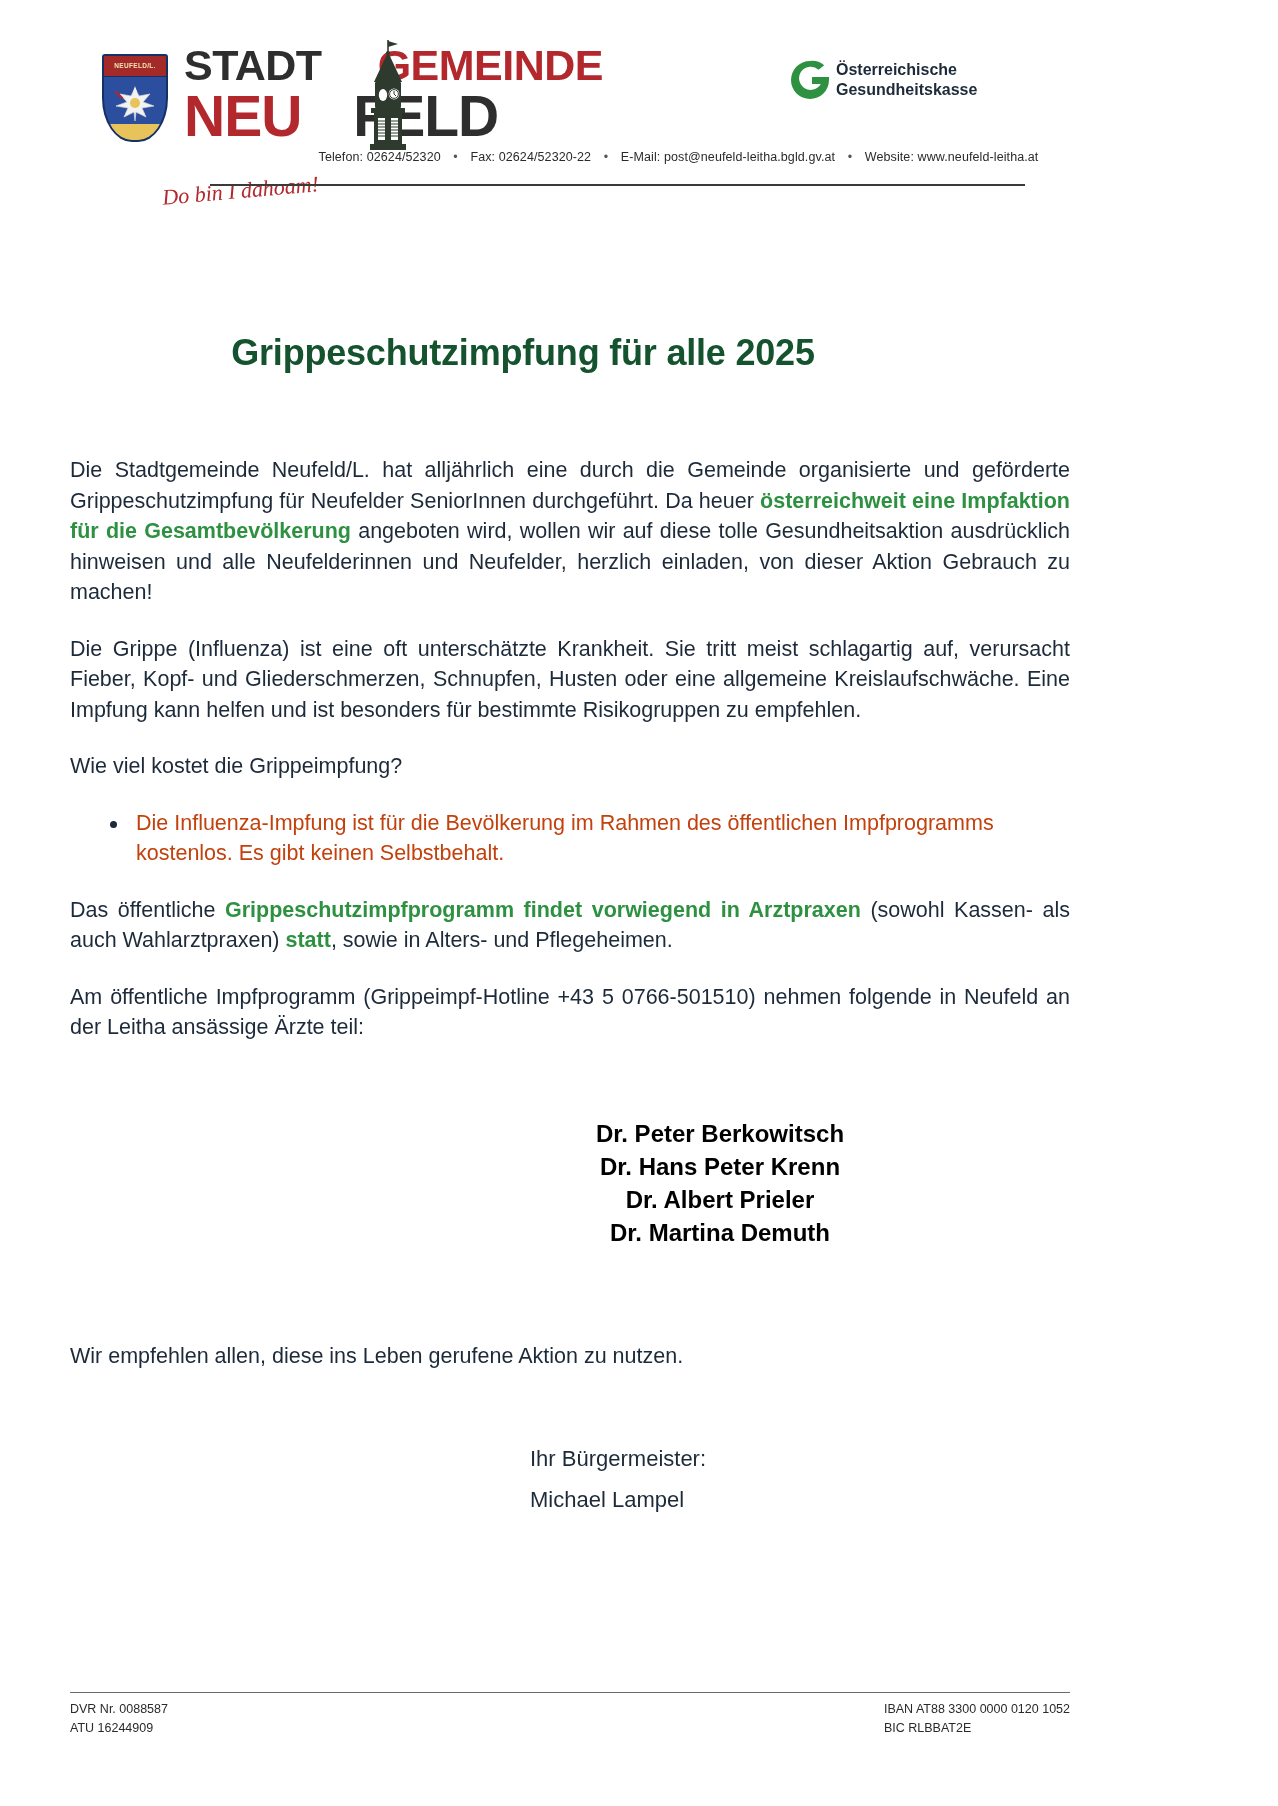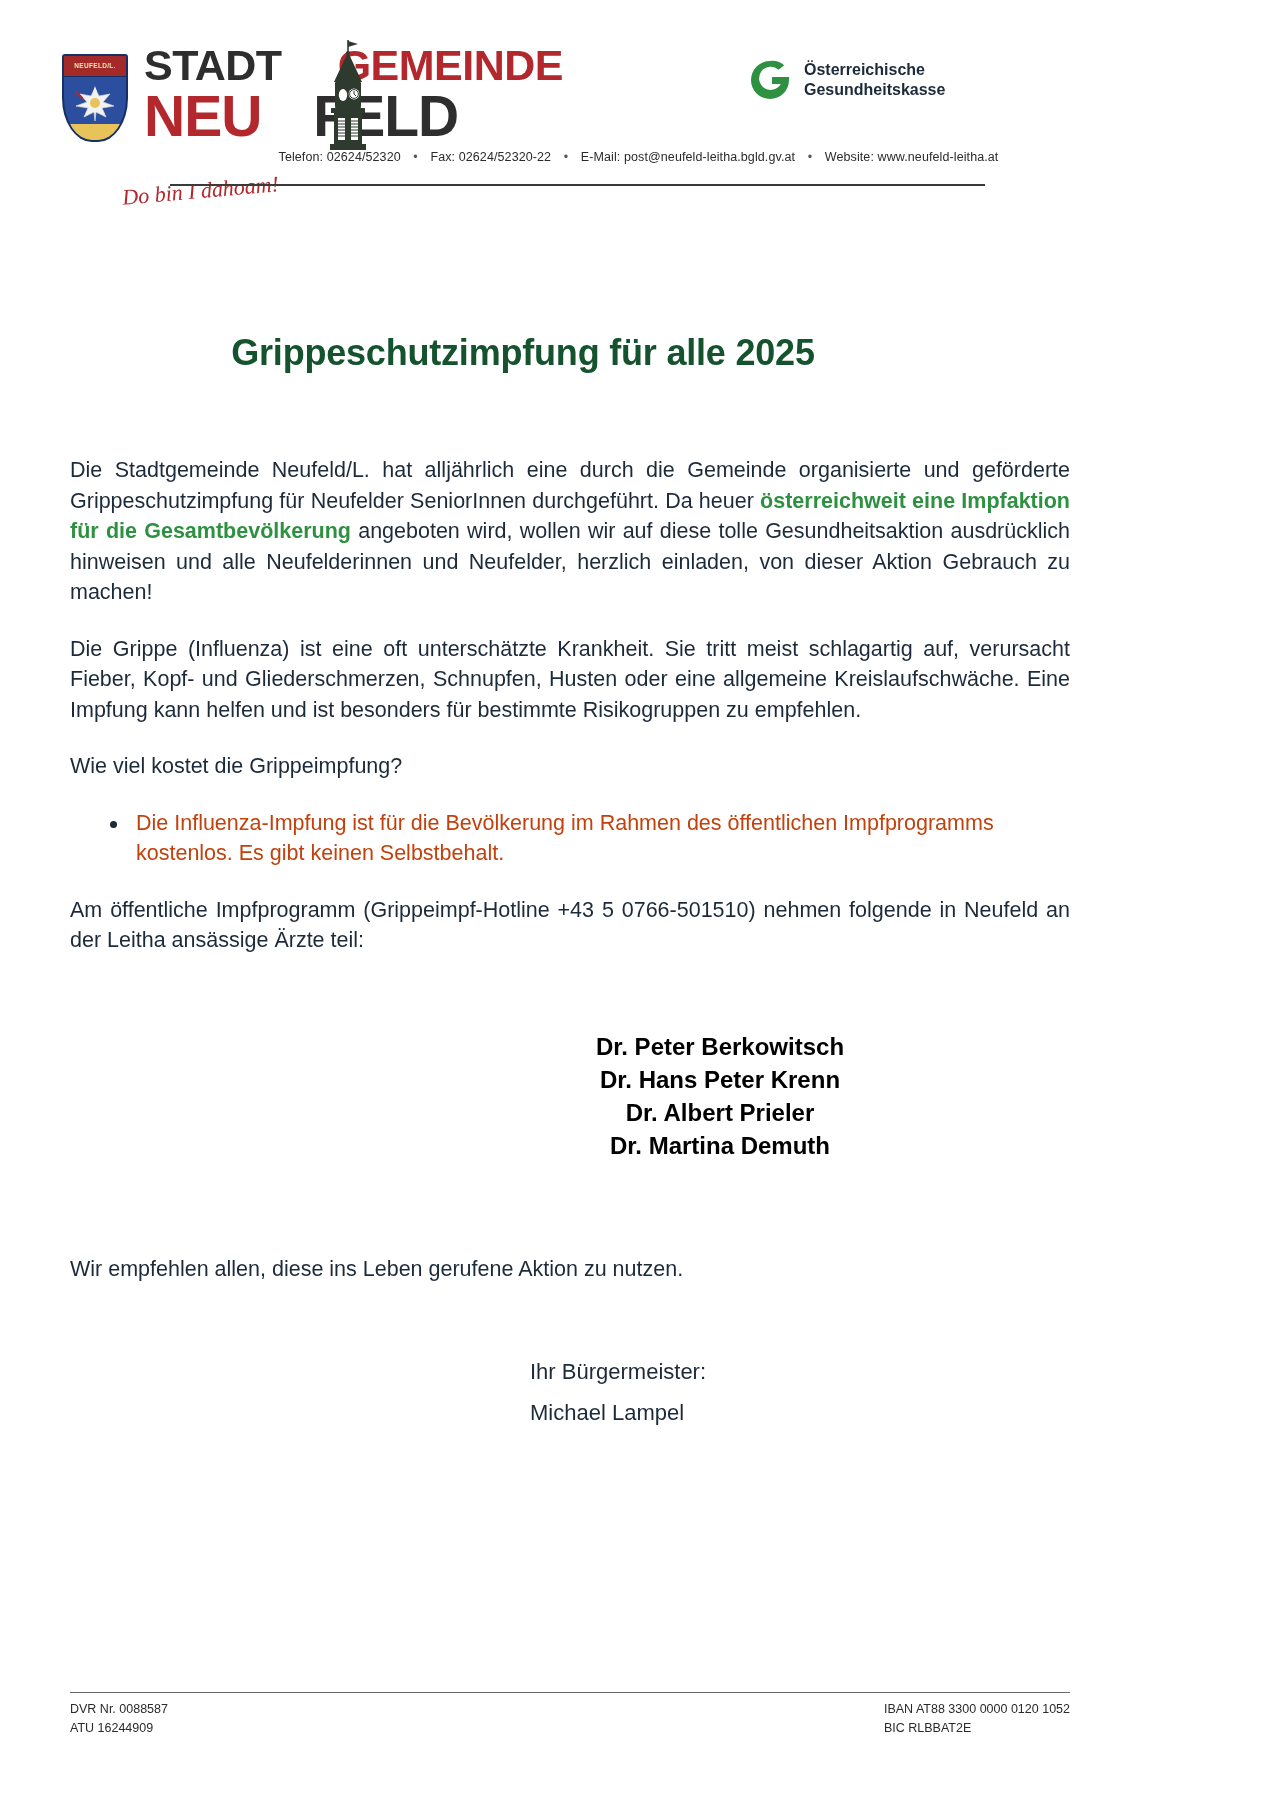--- a/index.html
+++ b/index.html
@@ -17,20 +17,21 @@
     height: 1806px;
     background: #ffffff;
     overflow: hidden;
     box-sizing: border-box;
   }
 
   
   .header {
     position: relative;
     height: 200px;
+    margin-left: 40px;
   }
   .logo-block {
     position: absolute;
     left: 62px;
     top: 38px;
     width: 420px;
     height: 120px;
   }
   
   .crest {
@@ -133,21 +134,21 @@
     white-space: nowrap;
   }
 
   
   .oegk {
     position: absolute;
     left: 748px;
     top: 58px;
     display: flex;
     align-items: center;
-    gap: 12px;
+    gap: 4px;
   }
   .oegk-mark { width: 44px; height: 44px; }
   .oegk-text {
     font-size: 16px;
     font-weight: bold;
     line-height: 1.22;
     color: #1d2a3a;
     white-space: nowrap;
   }
 
@@ -372,20 +373,21 @@
     <p class="para"><span>Die Stadtgemeinde Neufeld/L. hat alljährlich eine durch die Gemeinde organisierte und geförderte Grippeschutzimpfung für Neufelder SeniorInnen durchgeführt. Da heuer </span><span class="green">österreichweit eine Impfaktion für die Gesamtbevölkerung</span><span> angeboten wird, wollen wir auf diese tolle Gesundheitsaktion ausdrücklich hinweisen und alle Neufelderinnen und Neufelder, herzlich einladen, von dieser Aktion Gebrauch zu machen!</span></p>
 
     <p class="para">Die Grippe (Influenza) ist eine oft unterschätzte Krankheit. Sie tritt meist schlagartig auf, verursacht Fieber, Kopf- und Gliederschmerzen, Schnupfen, Husten oder eine allgemeine Kreislaufschwäche. Eine Impfung kann helfen und ist besonders für bestimmte Risikogruppen zu empfehlen.</p>
 
     <p class="para">Wie viel kostet die Grippeimpfung?</p>
 
     <ul class="bullets">
       <li>Die Influenza-Impfung ist für die Bevölkerung im Rahmen des öffentlichen Impfprogramms kostenlos. Es gibt keinen Selbstbehalt.</li>
     </ul>
 
+    <p class="para"><span>Das öffentliche </span><span class="green">Grippeschutzimpfprogramm findet vorwiegend in Arztpraxen</span><span> (sowohl Kassen- als auch Wahlarztpraxen) </span><span class="green">statt</span><span>, sowie in Alters- und Pflegeheimen.</span></p>
 
     <p class="para">Am öffentliche Impfprogramm (Grippeimpf-Hotline +43 5 0766-501510) nehmen folgende in Neufeld an der Leitha ansässige Ärzte teil:</p>
 
     <div class="doctors">
       <div class="doc-name">Dr. Peter Berkowitsch</div>
       <div class="doc-name">Dr. Hans Peter Krenn</div>
       <div class="doc-name">Dr. Albert Prieler</div>
       <div class="doc-name">Dr. Martina Demuth</div>
     </div>
 

